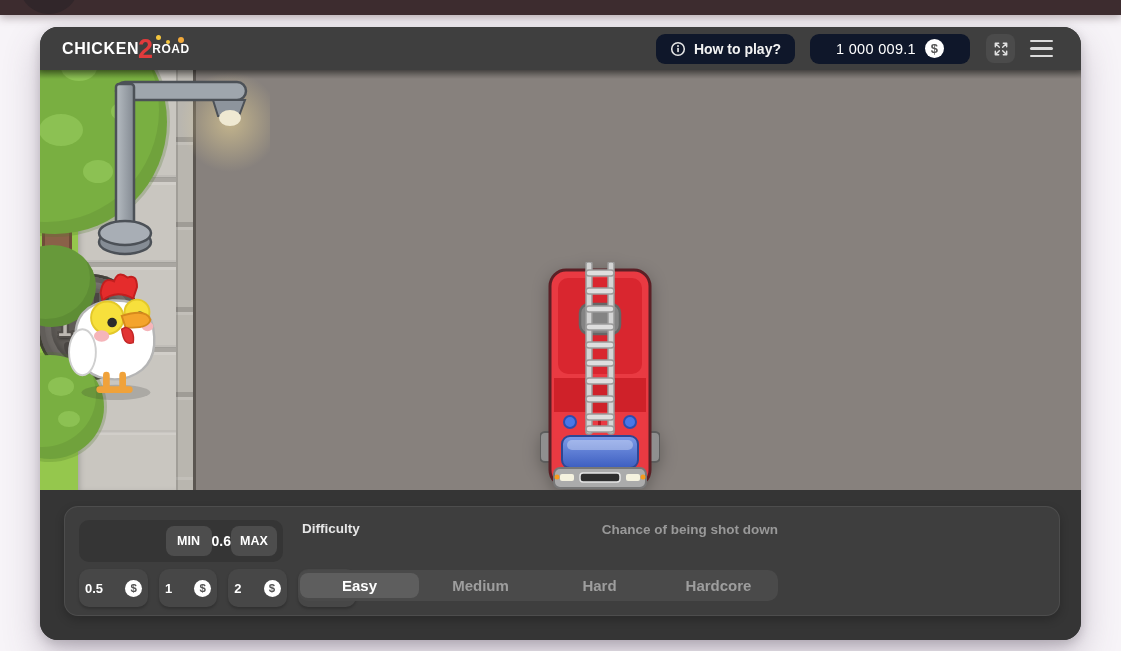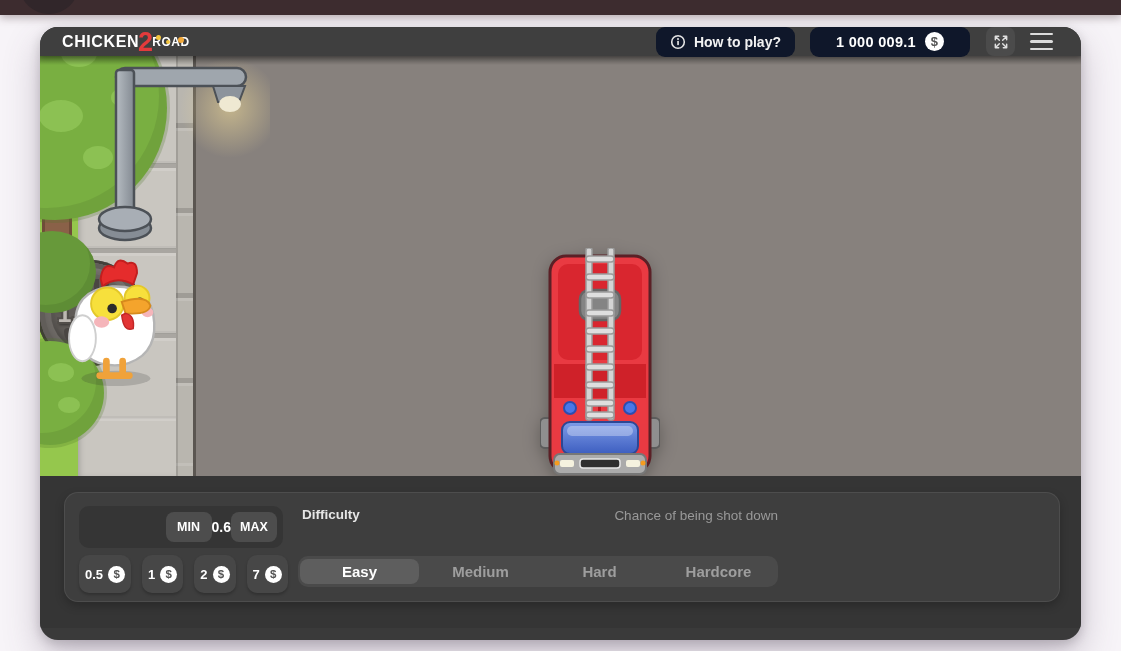--- a/index.html
+++ b/index.html
@@ -16,36 +16,36 @@
     background:#3d2c2f; box-shadow:0 3px 9px rgba(70,45,52,.35); z-index:50; overflow:hidden; }
   .browser-chip { position:absolute; left:20px; top:-40px; width:58px; height:54px;
     border-radius:50%; background:#31262a; }
 
   
   .app-window { position:absolute; left:40px; top:27px; width:1041px; height:613px;
     border-radius:18px; background:#3a3a3a; overflow:hidden; z-index:10;
     box-shadow:0 16px 36px rgba(90,70,100,.30), 0 4px 12px rgba(0,0,0,.18); }
 
   
-  .app-header { height:29px; background:#3f3f3f; display:flex; align-items:center;
+  .app-header { height:43px; background:#3f3f3f; display:flex; align-items:center;
     padding:0 28px 0 22px; position:relative; z-index:30; box-shadow:0 2px 6px rgba(0,0,0,.3); }
   .logo { display:flex; align-items:center; position:relative; height:100%; }
   .logo-part1 { color:#fff; font-weight:bold; font-size:16px; letter-spacing:.6px; }
   .logo-part2 { color:#e23b3c; font-weight:bold; font-size:27px; line-height:1; margin:0 -1px; position:relative; top:1px; }
   .logo-part3 { color:#fff; font-weight:bold; font-size:12px; letter-spacing:.6px; }
   .spk { position:absolute; border-radius:50%; background:#f5c63e; }
   .spk1 { width:5px; height:5px; left:94px; top:8px; }
   .spk2 { width:4px; height:4px; left:104px; top:13px; }
   .spk3 { width:6px; height:6px; left:116px; top:10px; background:#f2a93b; }
   .header-spacer { flex:1; }
   .pill { height:30px; border-radius:9px; background:#0f172a; display:flex; align-items:center; }
   .howto { padding:0 14px; gap:8px; cursor:pointer; }
   .howto-text { color:#f2f2f2; font-weight:bold; font-size:14px; }
   .balance { margin-left:15px; width:160px; justify-content:center; gap:9px; }
-  .balance-text { color:#fff; font-weight:bold; font-size:14.5px; letter-spacing:.3px; }
+  .balance-text { color:#fff; font-weight:normal; font-size:14.5px; letter-spacing:.3px; }
   .coin { border-radius:50%; background:#fff; color:#555; font-weight:bold;
     display:flex; align-items:center; justify-content:center; flex:0 0 auto; }
   .coin-19 { width:19px; height:19px; font-size:13px; }
   .coin-17 { width:17px; height:17px; font-size:11.5px; }
   .fs-btn { margin-left:16px; width:29px; height:29px; border-radius:8px; background:#4b4b4b;
     display:flex; align-items:center; justify-content:center; cursor:pointer; }
   .menu-btn { margin-left:15px; width:23px; display:flex; flex-direction:column; gap:5px; cursor:pointer; }
   .menu-btn .bar { height:2.6px; border-radius:2px; background:#dcdcdc; }
 
   
@@ -119,26 +119,26 @@
     background:#3e3e3e; border:1px solid rgba(255,255,255,.08); border-radius:14px;
     box-shadow:0 4px 10px rgba(0,0,0,.22); }
   .bet-box { position:absolute; left:14px; top:13px; width:204px; height:42px;
     background:#353535; border-radius:10px; display:flex; align-items:center;
     justify-content:flex-end; padding:0 6px; }
   .minmax-btn { width:46px; height:30px; border-radius:8px; background:#4d4d4d; color:#fff;
     font-weight:bold; font-size:12.5px; display:flex; align-items:center; justify-content:center; cursor:pointer; }
   .bet-value { color:#fff; font-weight:bold; font-size:14px; }
   .quick-row { position:absolute; left:14px; top:62px; display:flex; gap:11px; }
   .qb { height:38px; min-width:38px; padding:0 6px; border-radius:10px; background:#474747;
-    display:flex; align-items:center; justify-content:center; gap:5px; color:#fff;
+    display:flex; align-items:center; justify-content:center; gap:22px; color:#fff;
     font-weight:bold; font-size:13px; cursor:pointer; box-shadow:0 2px 3px rgba(0,0,0,.22); }
 
   .difficulty-section { position:absolute; left:233px; top:0; width:480px; height:100%; }
   .diff-label { position:absolute; left:4px; top:14px; color:#e6e6e6; font-size:13.5px; font-weight:bold; }
-  .chance-label { position:absolute; right:0; top:15px; color:#999; font-size:13.5px; font-weight:normal; }
+  .chance-label { position:absolute; right:0; top:15px; color:#999; font-size:13.5px; font-weight:bold; }
   .segmented { position:absolute; left:0; top:63px; width:480px; height:31px;
     background:#4a4a4a; border-radius:10px; display:flex; }
   .seg { flex:1; display:flex; align-items:center; justify-content:center; color:#9e9e9e;
     font-weight:bold; font-size:15px; border-radius:8px; cursor:pointer; }
   .seg--active { background:#5e5e5e; color:#fff; margin:3px 2px; }
 
   .play-btn { position:absolute; left:726px; top:12px; width:270px; height:86px; border-radius:10px;
     background:#3dbd58; display:flex; align-items:center; justify-content:center;
     color:#fff; font-weight:bold; font-size:27px; letter-spacing:.3px; cursor:pointer;
     box-shadow:0 3px 7px rgba(0,0,0,.28); }

